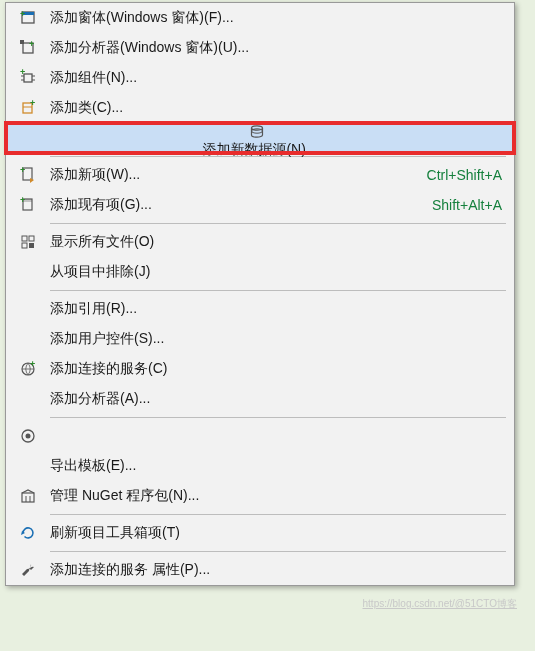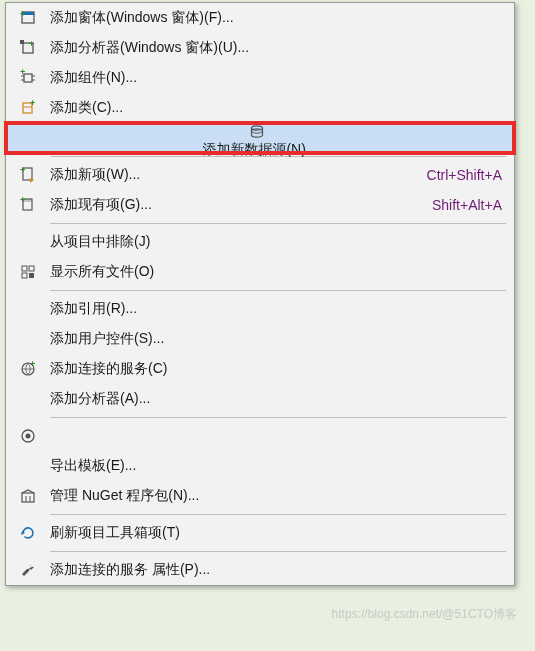--- a/index.html
+++ b/index.html
@@ -47,40 +47,41 @@
       align-items: center;
       flex-shrink: 0;
     }
     .label {
       flex: 1;
       color: #1a1a1a;
       white-space: nowrap;
       padding-left: 6px;
     }
     .shortcut {
-      color: #701a75;
+      color: #15803d;
       white-space: nowrap;
       padding-left: 20px;
     }
     .separator {
       height: 1px;
       background: #bdbdbd;
       margin: 3px 8px 3px 44px;
     }
     svg {
       width: 18px;
       height: 18px;
     }
     .watermark {
       position: absolute;
-      bottom: 28px;
+      bottom: 40px;
       right: 18px;
       color: #c8c8c8;
-      font-size: 12px;
+      font-size: 10px;
       pointer-events: none;
+      text-decoration: underline;
     }
   </style>
 </head>
 <body>
 
 <div class="menu" id="menu-root">
     <div class="menu-item">
       <span class="icon-slot">
         <svg viewBox="0 0 18 18">
           <rect x="3" y="3" width="12" height="11" fill="none" stroke="#555" stroke-width="1.3"></rect>
@@ -151,33 +152,33 @@
           <rect x="4" y="3" width="9" height="11" fill="none" stroke="#555" stroke-width="1.2"></rect>
           <rect x="4" y="3" width="9" height="3" fill="#555" opacity="0.3"></rect>
           <text x="1" y="7" font-size="9" fill="#2e8b2e" font-weight="bold">+</text>
         </svg>
       </span>
       <span class="label">添加现有项(G)...</span>
       <span class="shortcut">Shift+Alt+A</span>
     </div>
     <div class="separator"></div>
     <div class="menu-item">
-      <span class="icon-slot"></span>
-      <span class="label">从项目中排除(J)</span>
-    </div>
-    <div class="menu-item">
       <span class="icon-slot">
         <svg viewBox="0 0 18 18">
           <rect x="3" y="3" width="5" height="5" fill="none" stroke="#555"></rect>
           <rect x="10" y="3" width="5" height="5" fill="none" stroke="#555"></rect>
           <rect x="3" y="10" width="5" height="5" fill="none" stroke="#555"></rect>
           <rect x="10" y="10" width="5" height="5" fill="#555"></rect>
         </svg>
       </span>
       <span class="label">显示所有文件(O)</span>
+    </div>
+    <div class="menu-item">
+      <span class="icon-slot"></span>
+      <span class="label">从项目中排除(J)</span>
     </div>
     <div class="separator"></div>
     <div class="menu-item">
       <span class="icon-slot"></span>
       <span class="label">添加引用(R)...</span>
     </div>
     <div class="menu-item">
       <span class="icon-slot"></span>
       <span class="label">添加用户控件(S)...</span>
     </div>

